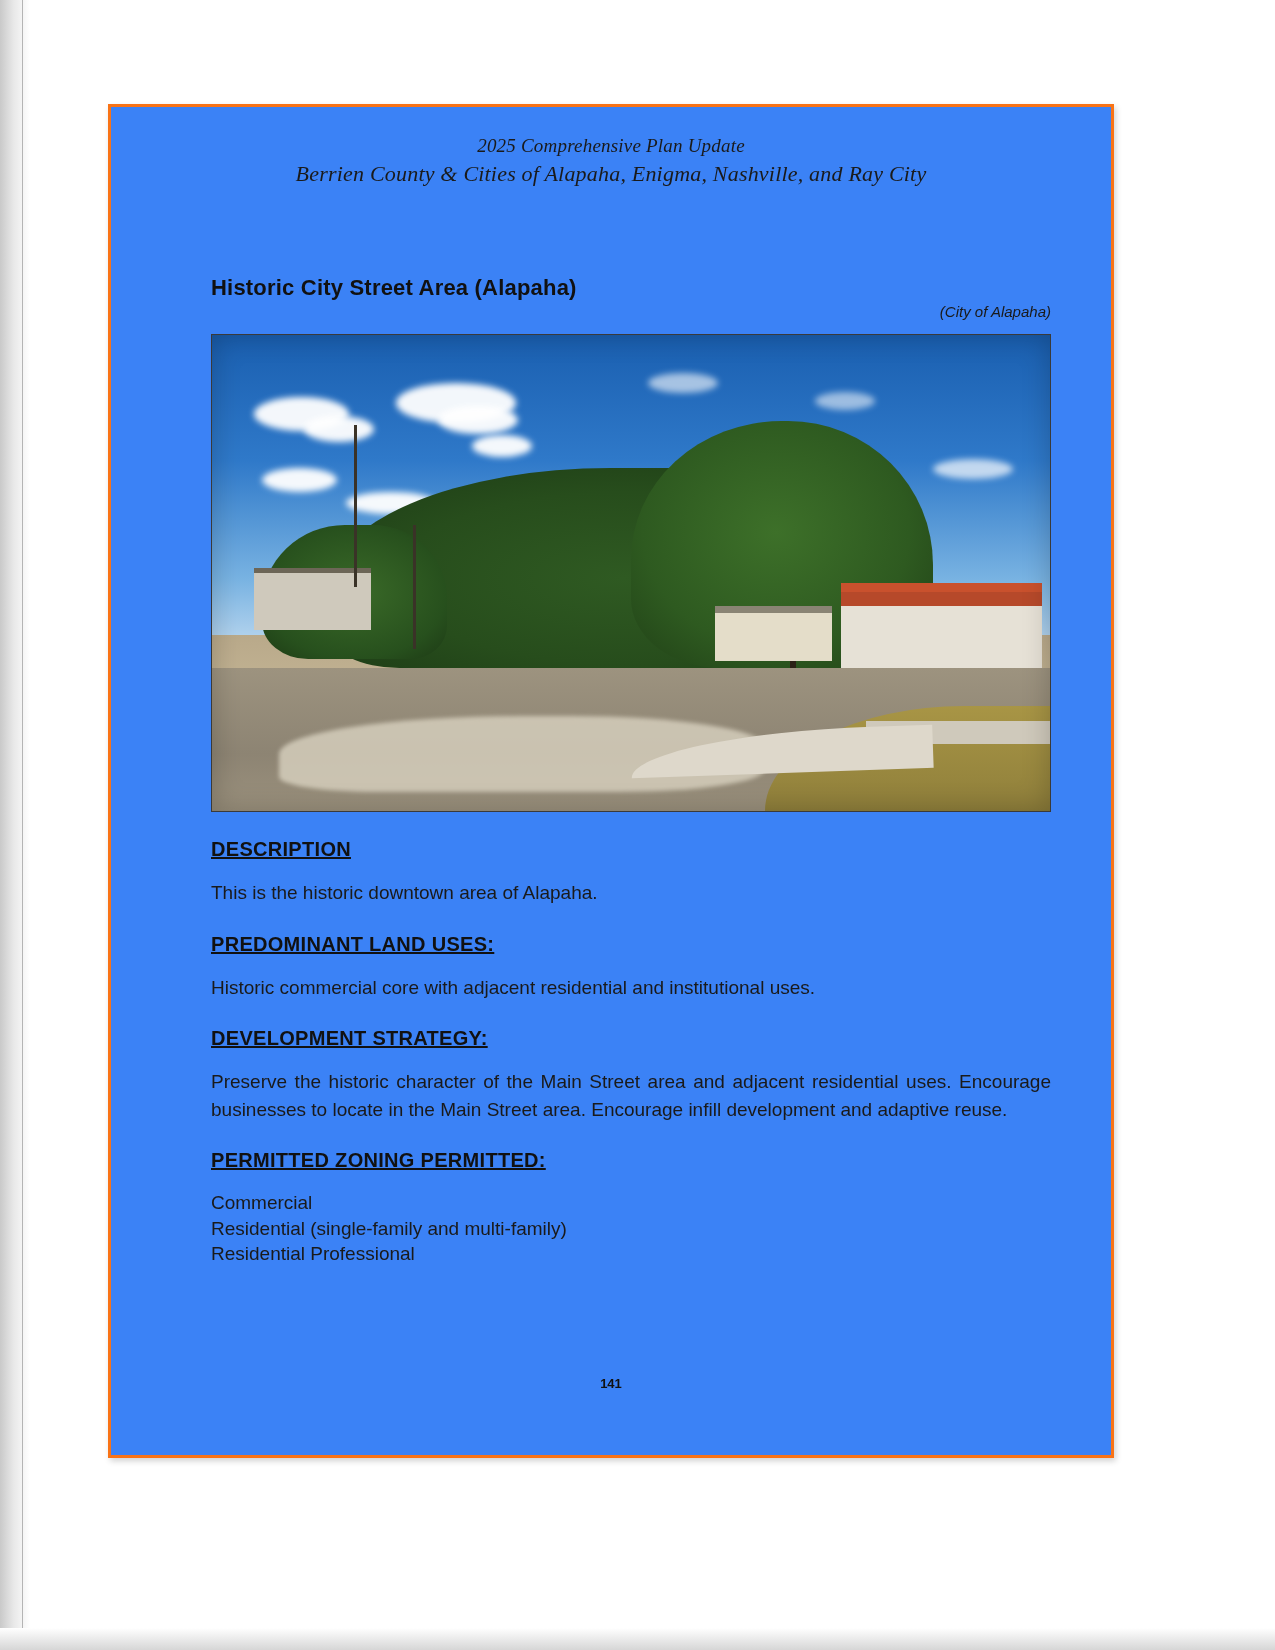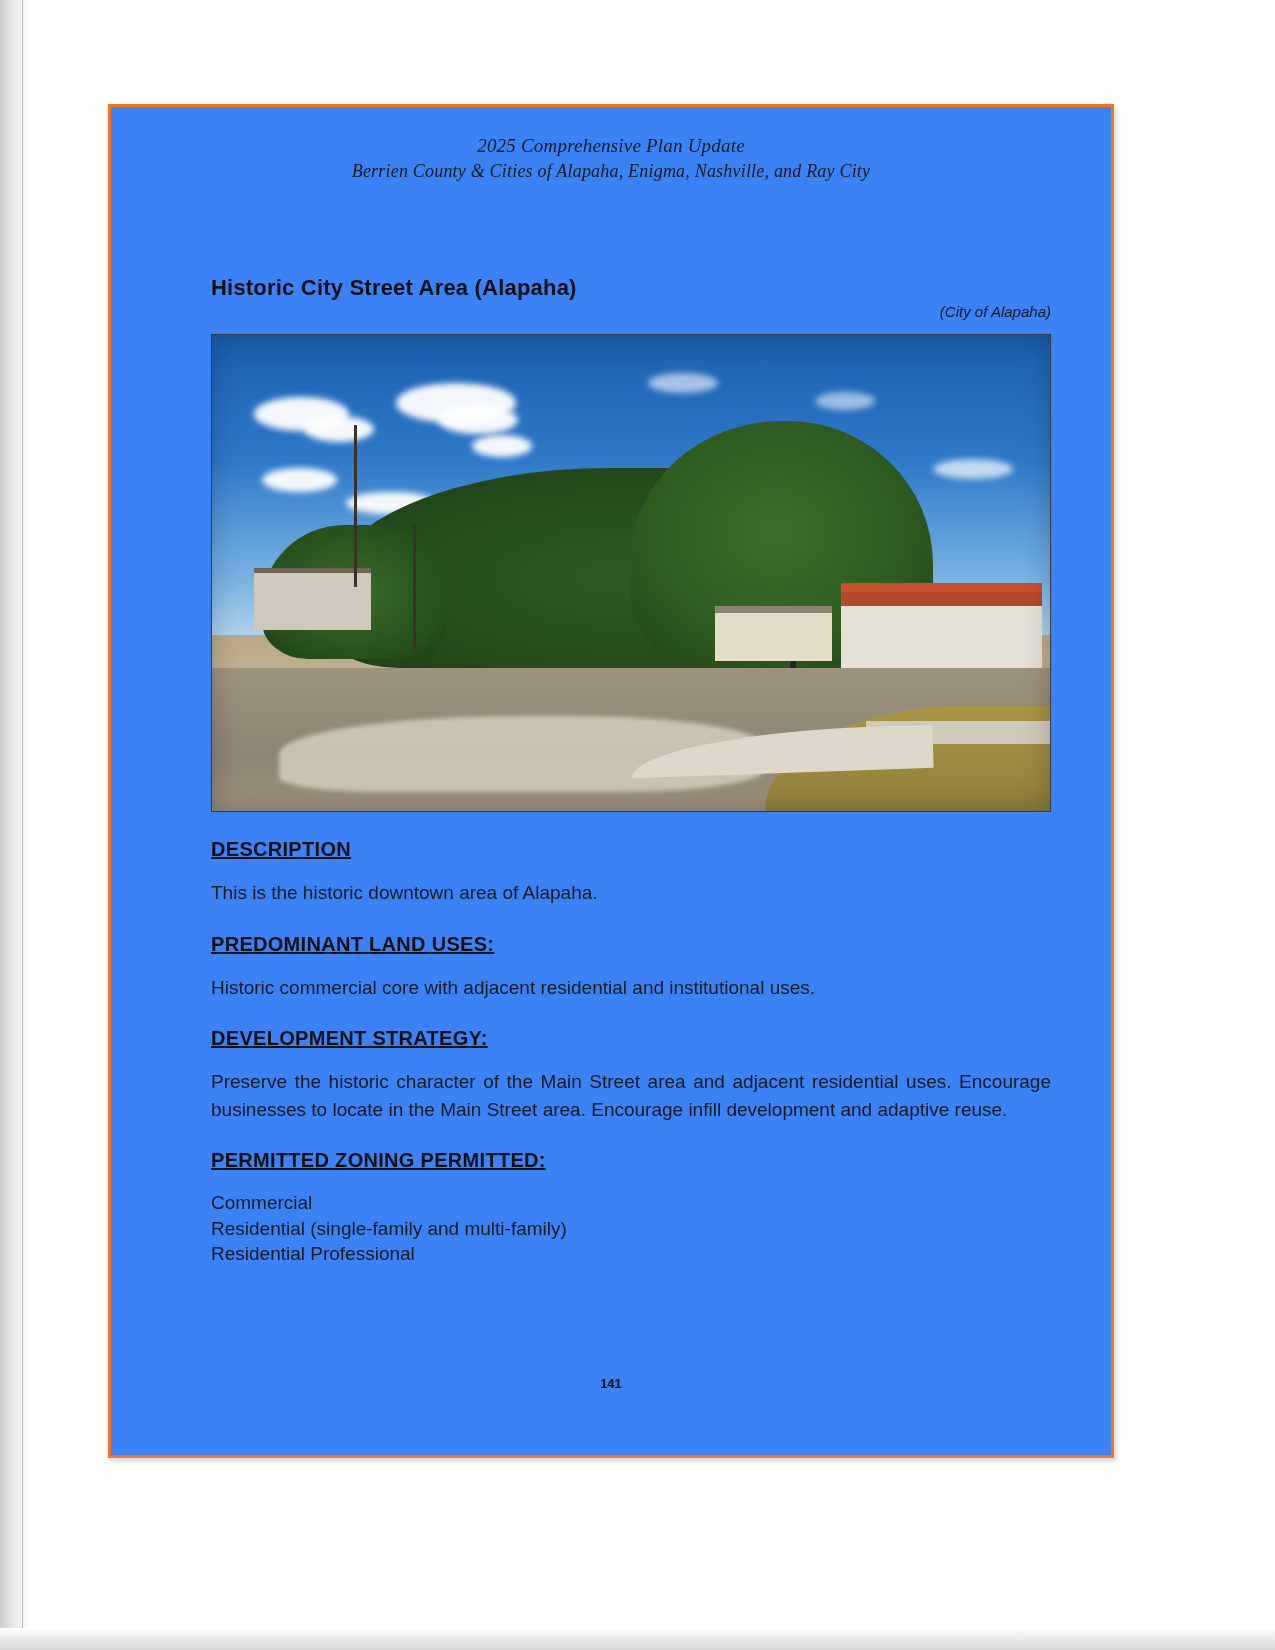--- a/index.html
+++ b/index.html
@@ -66,21 +66,21 @@
     font-family: "Liberation Serif", serif;
     font-style: italic;
     color: #1a1a1a;
   }
   .doc-header .line1 {
     font-size: 19px;
     letter-spacing: 0.2px;
     margin-bottom: 4px;
   }
   .doc-header .line2 {
-    font-size: 18px;
+    font-size: 22px;
     letter-spacing: 0.2px;
   }
 
   .content {
     position: absolute;
     left: 100px;
     top: 168px;
     width: 840px;
   }
 

